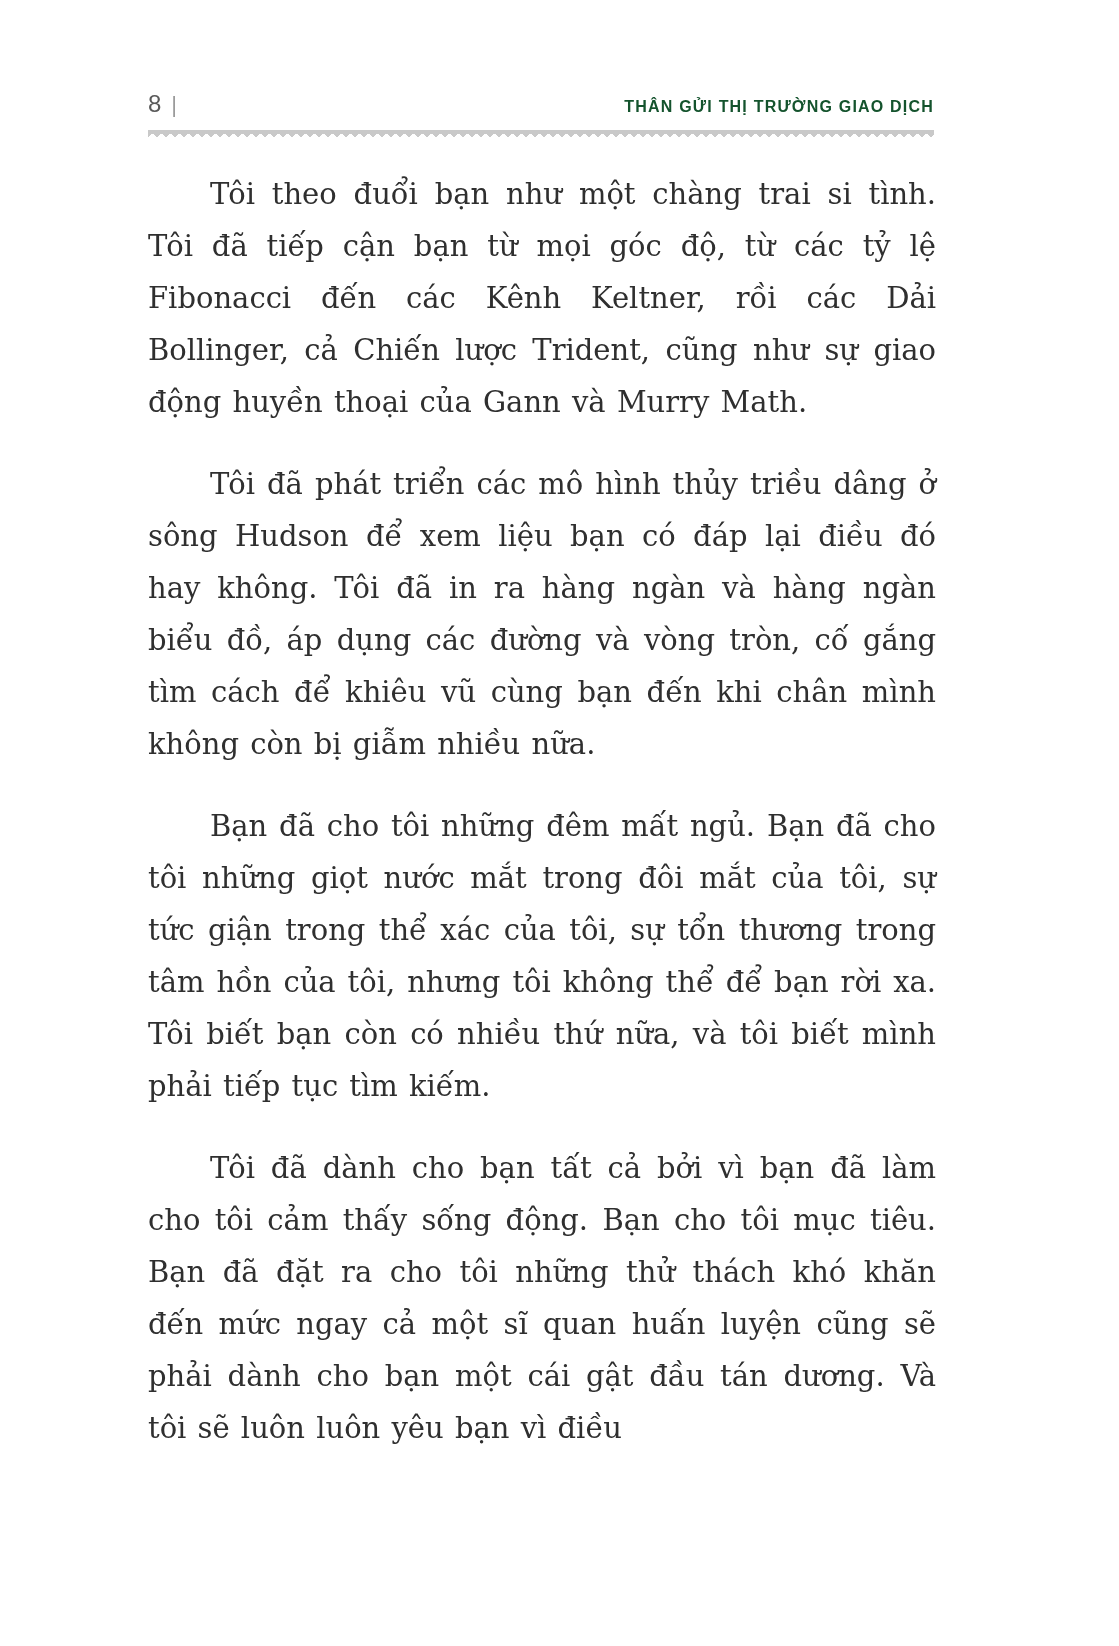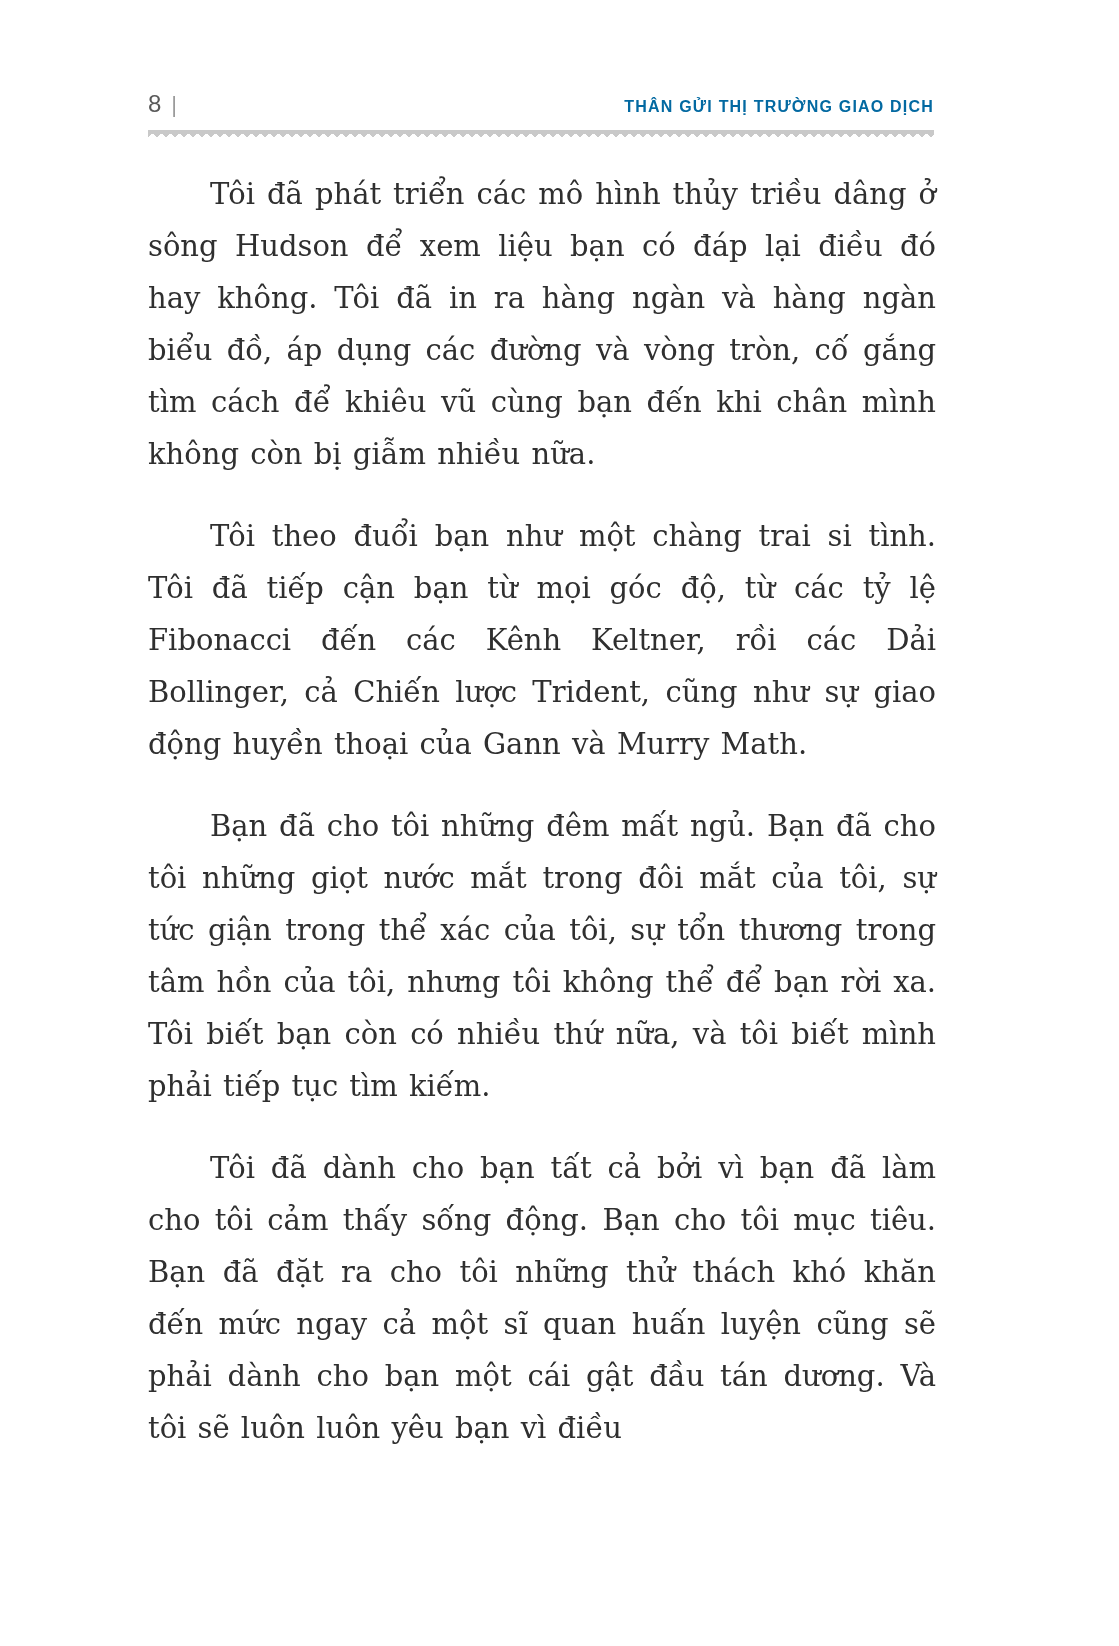--- a/index.html
+++ b/index.html
@@ -39,21 +39,21 @@
   }
   .page-sep {
     font-size: 22px;
     color: #9b9b9b;
     font-weight: 300;
   }
   .running-title {
     font-size: 16px;
     font-weight: bold;
     letter-spacing: 1.2px;
-    color: #0369a1;
+    color: #14532d;
     text-transform: uppercase;
   }
   .zigzag {
     margin-top: 12px;
     height: 7px;
     background:
       linear-gradient(to bottom right, #c9c9c9 50%, transparent 50.5%) 0 0 / 9px 7px repeat-x,
       linear-gradient(to bottom left, #c9c9c9 50%, transparent 50.5%) 0 0 / 9px 7px repeat-x;
   }
   .page-body {
@@ -82,19 +82,19 @@
       <div class="header-left">
         <span class="page-number">8</span>
         <span class="page-sep">|</span>
       </div>
       <span class="running-title">THÂN GỬI THỊ TRƯỜNG GIAO DỊCH</span>
     </div>
     <div class="zigzag"></div>
   </header>
 
   <main class="page-body">
+    <p>Tôi theo đuổi bạn như một chàng trai si tình. Tôi đã tiếp cận bạn từ mọi góc độ, từ các tỷ lệ Fibonacci đến các Kênh Keltner, rồi các Dải Bollinger, cả Chiến lược Trident, cũng như sự giao động huyền thoại của Gann và Murry Math.</p>
     <p>Tôi đã phát triển các mô hình thủy triều dâng ở sông Hudson để xem liệu bạn có đáp lại điều đó hay không. Tôi đã in ra hàng ngàn và hàng ngàn biểu đồ, áp dụng các đường và vòng tròn, cố gắng tìm cách để khiêu vũ cùng bạn đến khi chân mình không còn bị giẫm nhiều nữa.</p>
-    <p>Tôi theo đuổi bạn như một chàng trai si tình. Tôi đã tiếp cận bạn từ mọi góc độ, từ các tỷ lệ Fibonacci đến các Kênh Keltner, rồi các Dải Bollinger, cả Chiến lược Trident, cũng như sự giao động huyền thoại của Gann và Murry Math.</p>
     <p>Bạn đã cho tôi những đêm mất ngủ. Bạn đã cho tôi những giọt nước mắt trong đôi mắt của tôi, sự tức giận trong thể xác của tôi, sự tổn thương trong tâm hồn của tôi, nhưng tôi không thể để bạn rời xa. Tôi biết bạn còn có nhiều thứ nữa, và tôi biết mình phải tiếp tục tìm kiếm.</p>
     <p>Tôi đã dành cho bạn tất cả bởi vì bạn đã làm cho tôi cảm thấy sống động. Bạn cho tôi mục tiêu. Bạn đã đặt ra cho tôi những thử thách khó khăn đến mức ngay cả một sĩ quan huấn luyện cũng sẽ phải dành cho bạn một cái gật đầu tán dương. Và tôi sẽ luôn luôn yêu bạn vì điều</p>
   </main>
 
 </div>
 
 </body></html>

